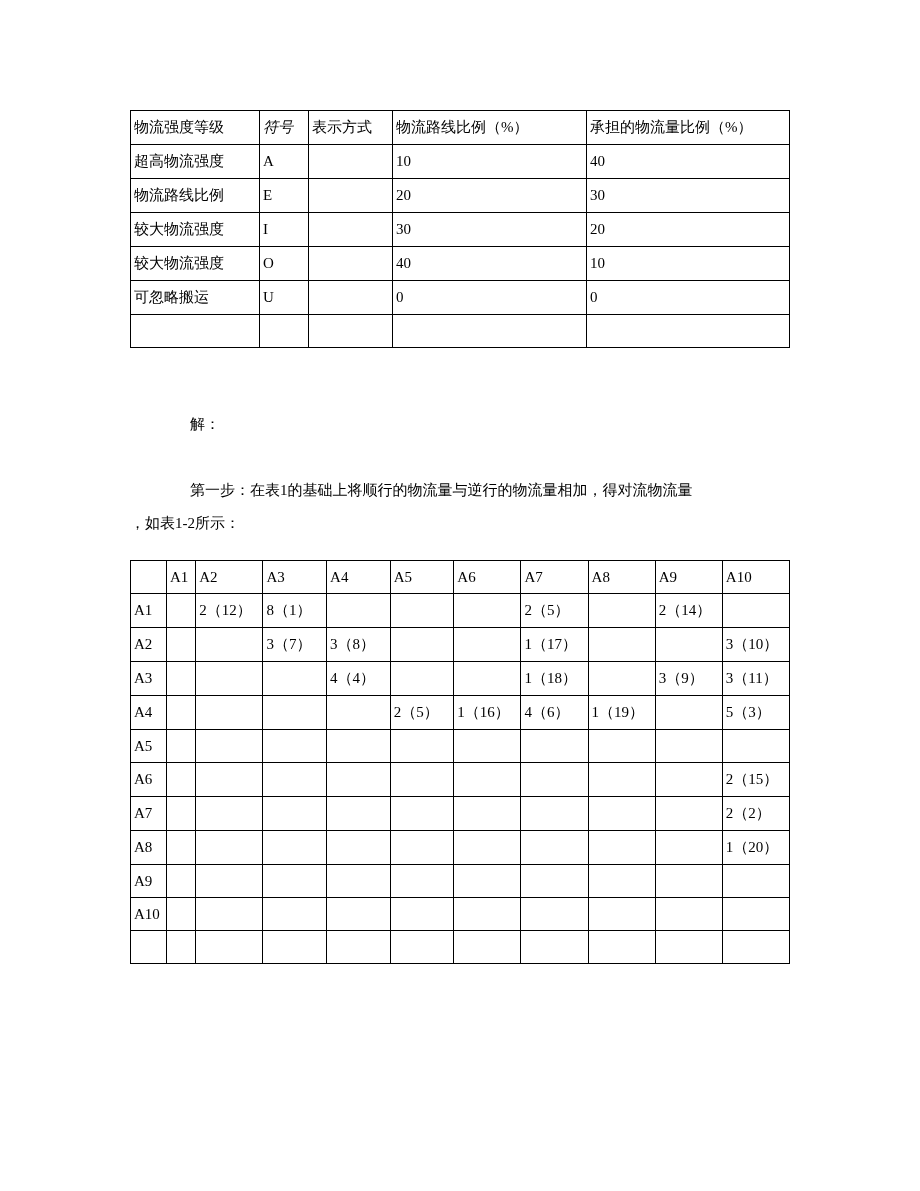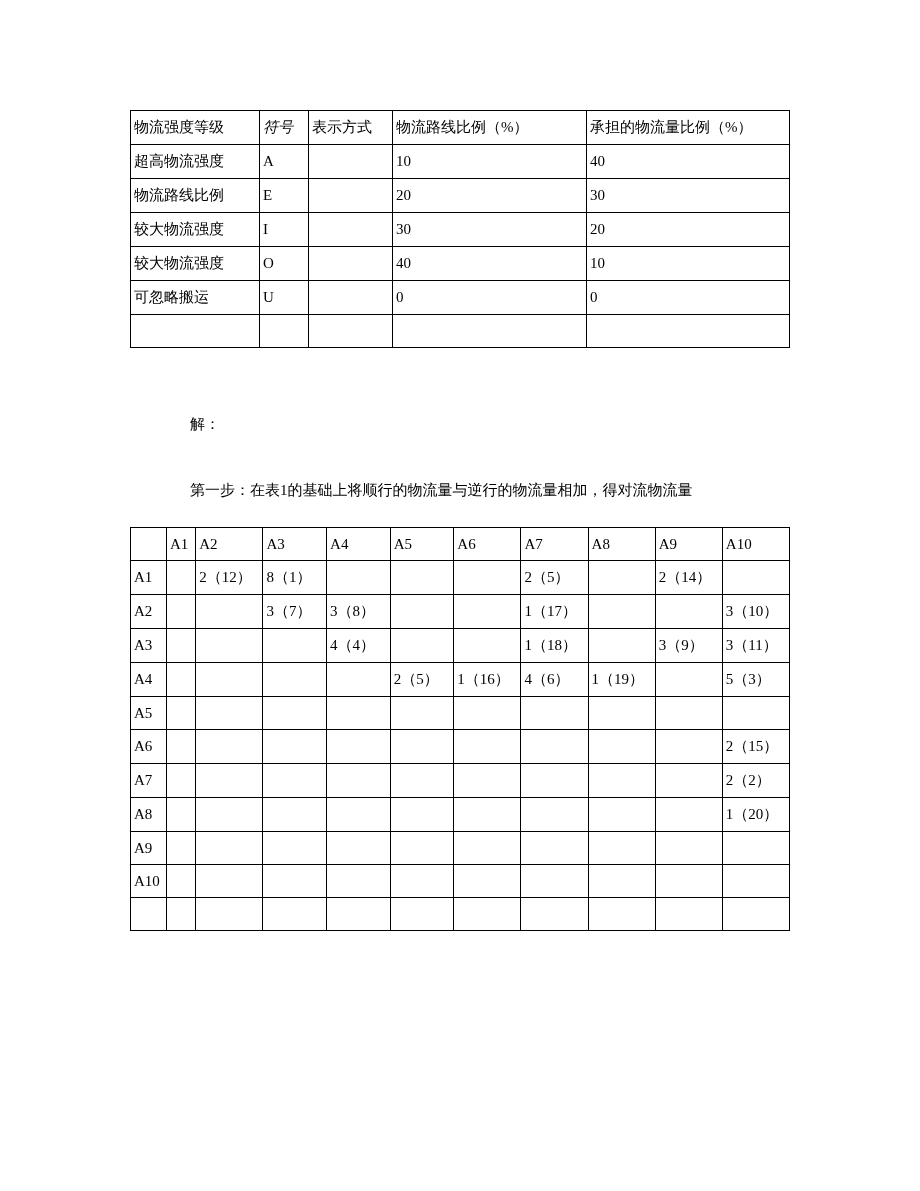--- a/index.html
+++ b/index.html
@@ -114,20 +114,21 @@
       <td></td>
       <td></td>
     </tr>
   </tbody>
     </table>
 
   <div class="text-block">
     <div class="indent1">解：</div>
     <br>
     <div class="indent1">第一步：在表1的基础上将顺行的物流量与逆行的物流量相加，得对流物流量</div>
+    <div class="indent2">，如表1-2所示：</div>
   </div>
 
 
   <table class="second">
     <tbody>
         <tr>
       <td class="t2-c0"></td>
       <td class="t2-c1">A1</td>
       <td class="t2-cn">A2</td>
       <td class="t2-cn">A3</td>

